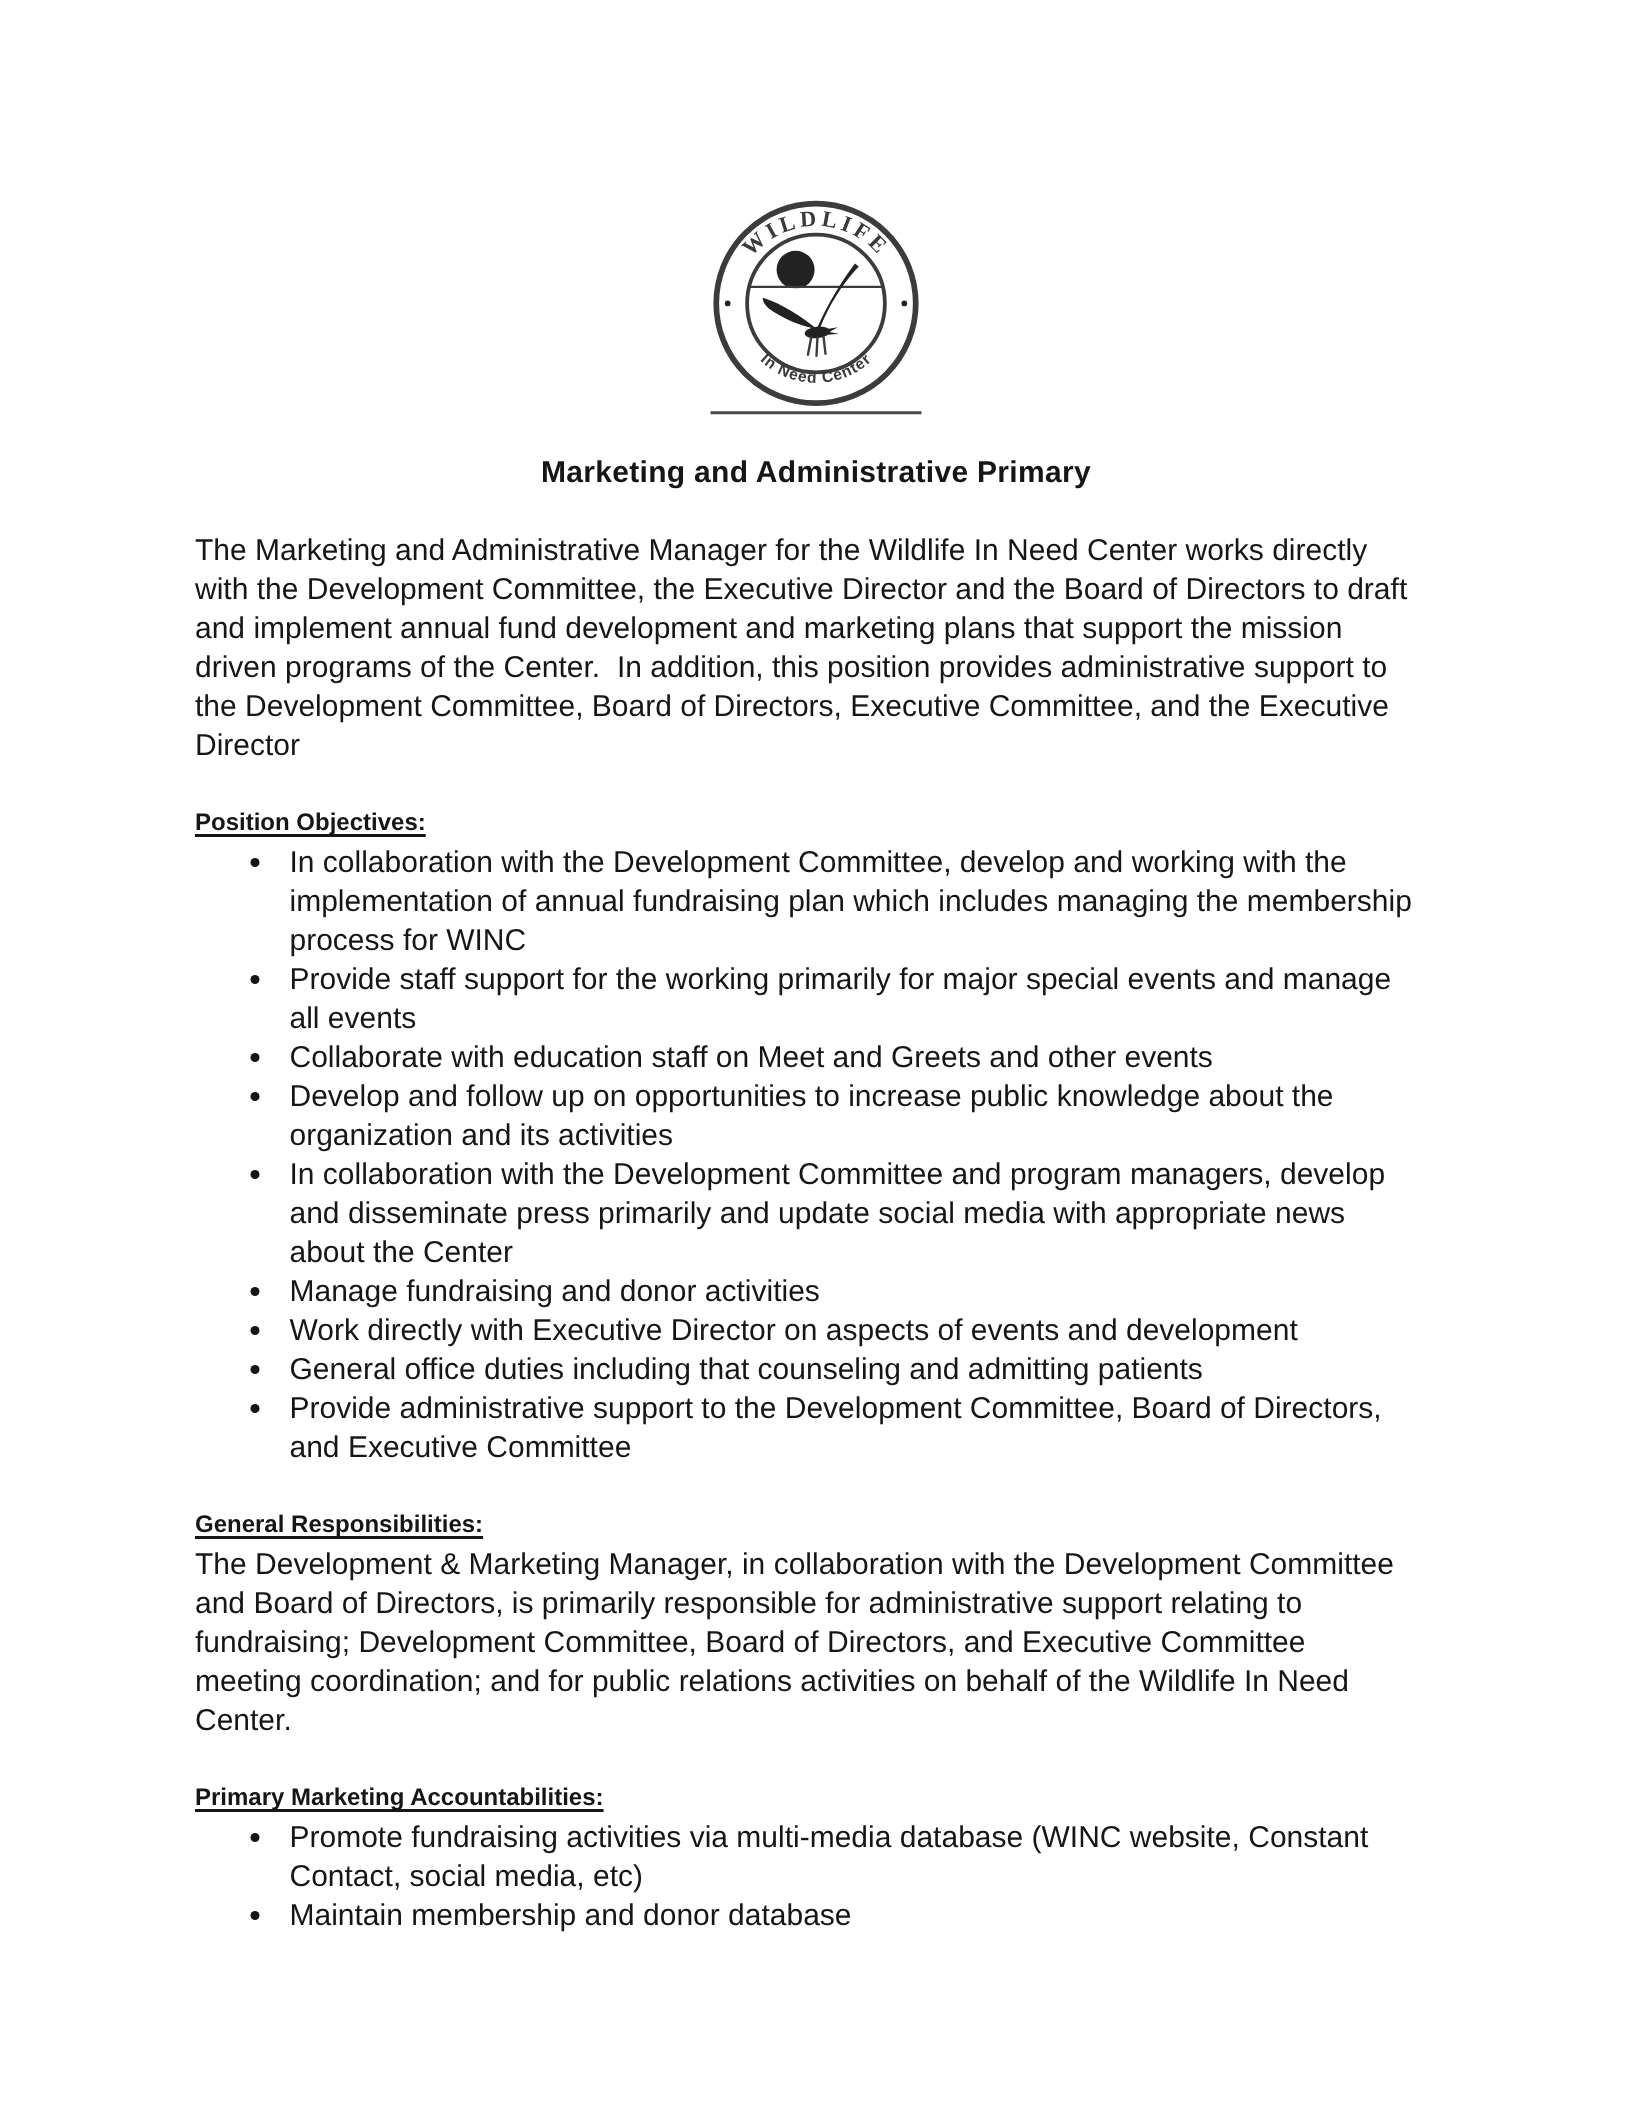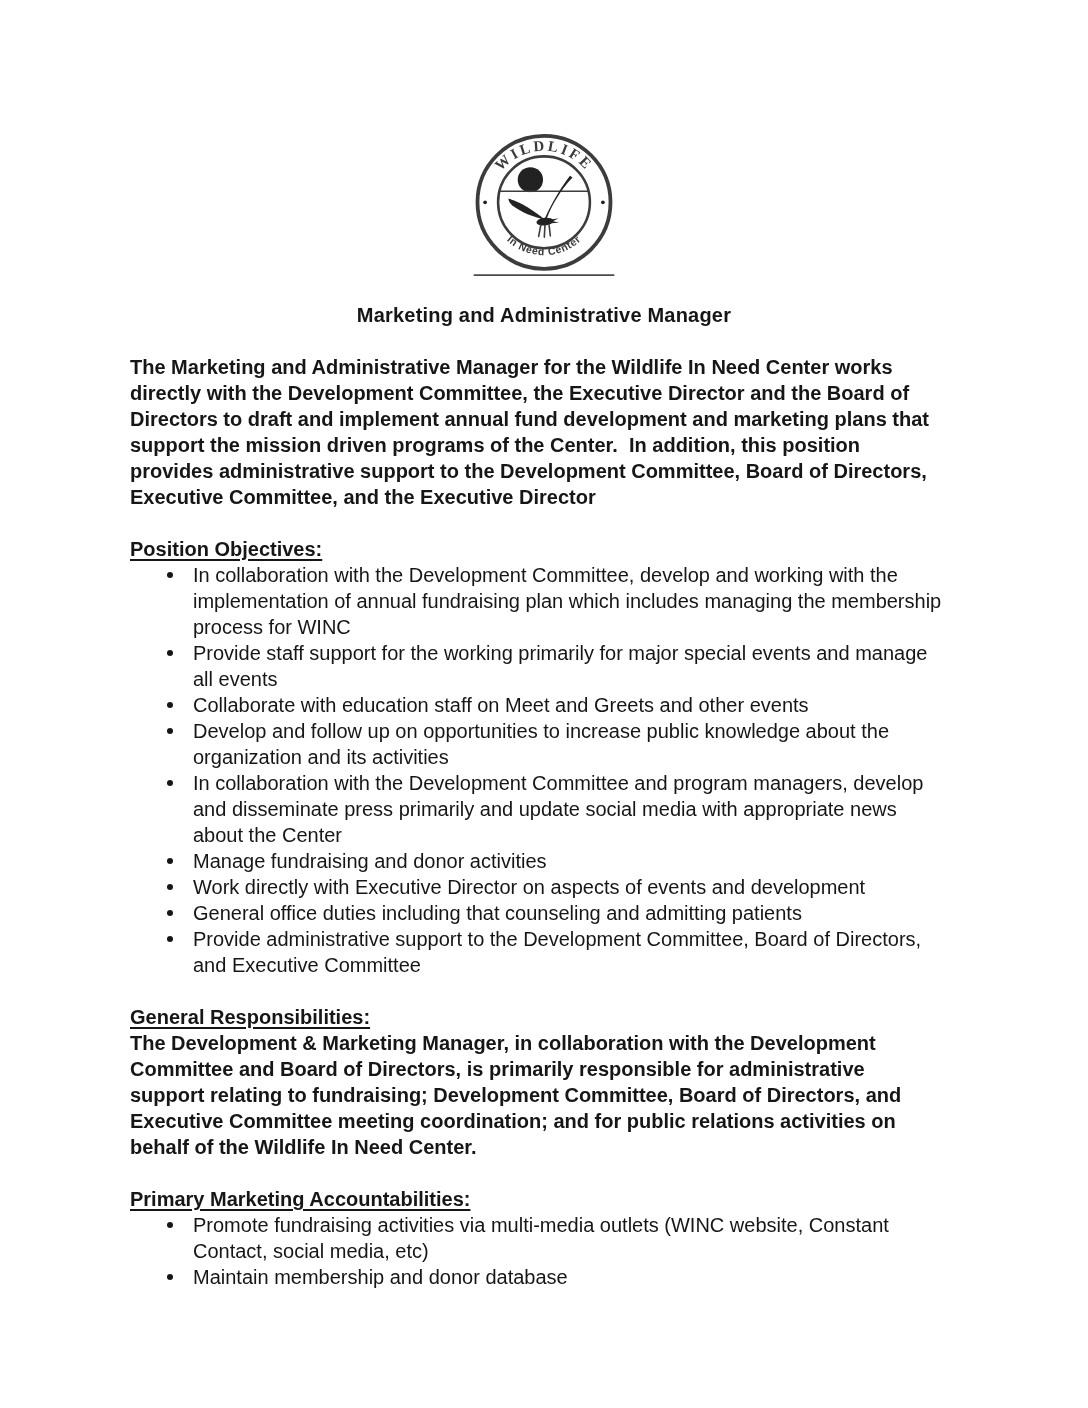--- a/index.html
+++ b/index.html
@@ -35,28 +35,27 @@
   }
   .content {
     margin-left: 130px;
     width: 812px;
     font-size: 20px;
     line-height: 26px;
   }
   .content p {
     margin: 0;
     white-space: pre-wrap;
-    font-weight: bold;
   }
   .intro {
     margin-top: 27px !important;
   }
   .section-heading {
     margin: 26px 0 0 0;
-    font-size: 20px;
+    font-size: 16px;
     line-height: 26px;
     font-weight: bold;
     text-decoration: underline;
     text-underline-offset: 3px;
     text-decoration-thickness: 2px;
   }
   ul.bullets {
     margin: 0;
     padding: 0 0 0 63px;
     list-style: none;
@@ -133,21 +132,21 @@
         <textPath href="#arcTop" startOffset="50%">WILDLIFE</textPath>
       </text>
       <text class="logo-text logo-text-bottom" text-anchor="middle">
         <textPath href="#arcBottom" startOffset="50%">In Need Center</textPath>
       </text>
 
       <line x1="18" y1="452" x2="462" y2="452" stroke="#4a4a4a" stroke-width="6"></line>
     </svg>
   </div>
 
-  <div class="page-title">Marketing and Administrative Manager</div>
+  <div class="page-title">Marketing and Administrative Primary</div>
 
   <div class="content">
 
     <p class="intro">The Marketing and Administrative Manager for the Wildlife In Need Center works directly with the Development Committee, the Executive Director and the Board of Directors to draft and implement annual fund development and marketing plans that support the mission driven programs of the Center.  In addition, this position provides administrative support to the Development Committee, Board of Directors, Executive Committee, and the Executive Director</p>
 
     <h2 class="section-heading">Position Objectives:</h2>
     <ul class="bullets">
       <li>In collaboration with the Development Committee, develop and working with the implementation of annual fundraising plan which includes managing the membership process for WINC</li>
       <li>Provide staff support for the working primarily for major special events and manage all events</li>
       <li>Collaborate with education staff on Meet and Greets and other events</li>
@@ -157,18 +156,18 @@
       <li>Work directly with Executive Director on aspects of events and development</li>
       <li>General office duties including that counseling and admitting patients</li>
       <li>Provide administrative support to the Development Committee, Board of Directors, and Executive Committee</li>
     </ul>
 
     <h2 class="section-heading">General Responsibilities:</h2>
     <p>The Development &amp; Marketing Manager, in collaboration with the Development Committee and Board of Directors, is primarily responsible for administrative support relating to fundraising; Development Committee, Board of Directors, and Executive Committee meeting coordination; and for public relations activities on behalf of the Wildlife In Need Center.</p>
 
     <h2 class="section-heading">Primary Marketing Accountabilities:</h2>
     <ul class="bullets">
-      <li>Promote fundraising activities via multi-media outlets (WINC website, Constant Contact, social media, etc)</li>
+      <li>Promote fundraising activities via multi-media database (WINC website, Constant Contact, social media, etc)</li>
       <li>Maintain membership and donor database</li>
     </ul>
 
   </div>
 </div>
 
 </body></html>

